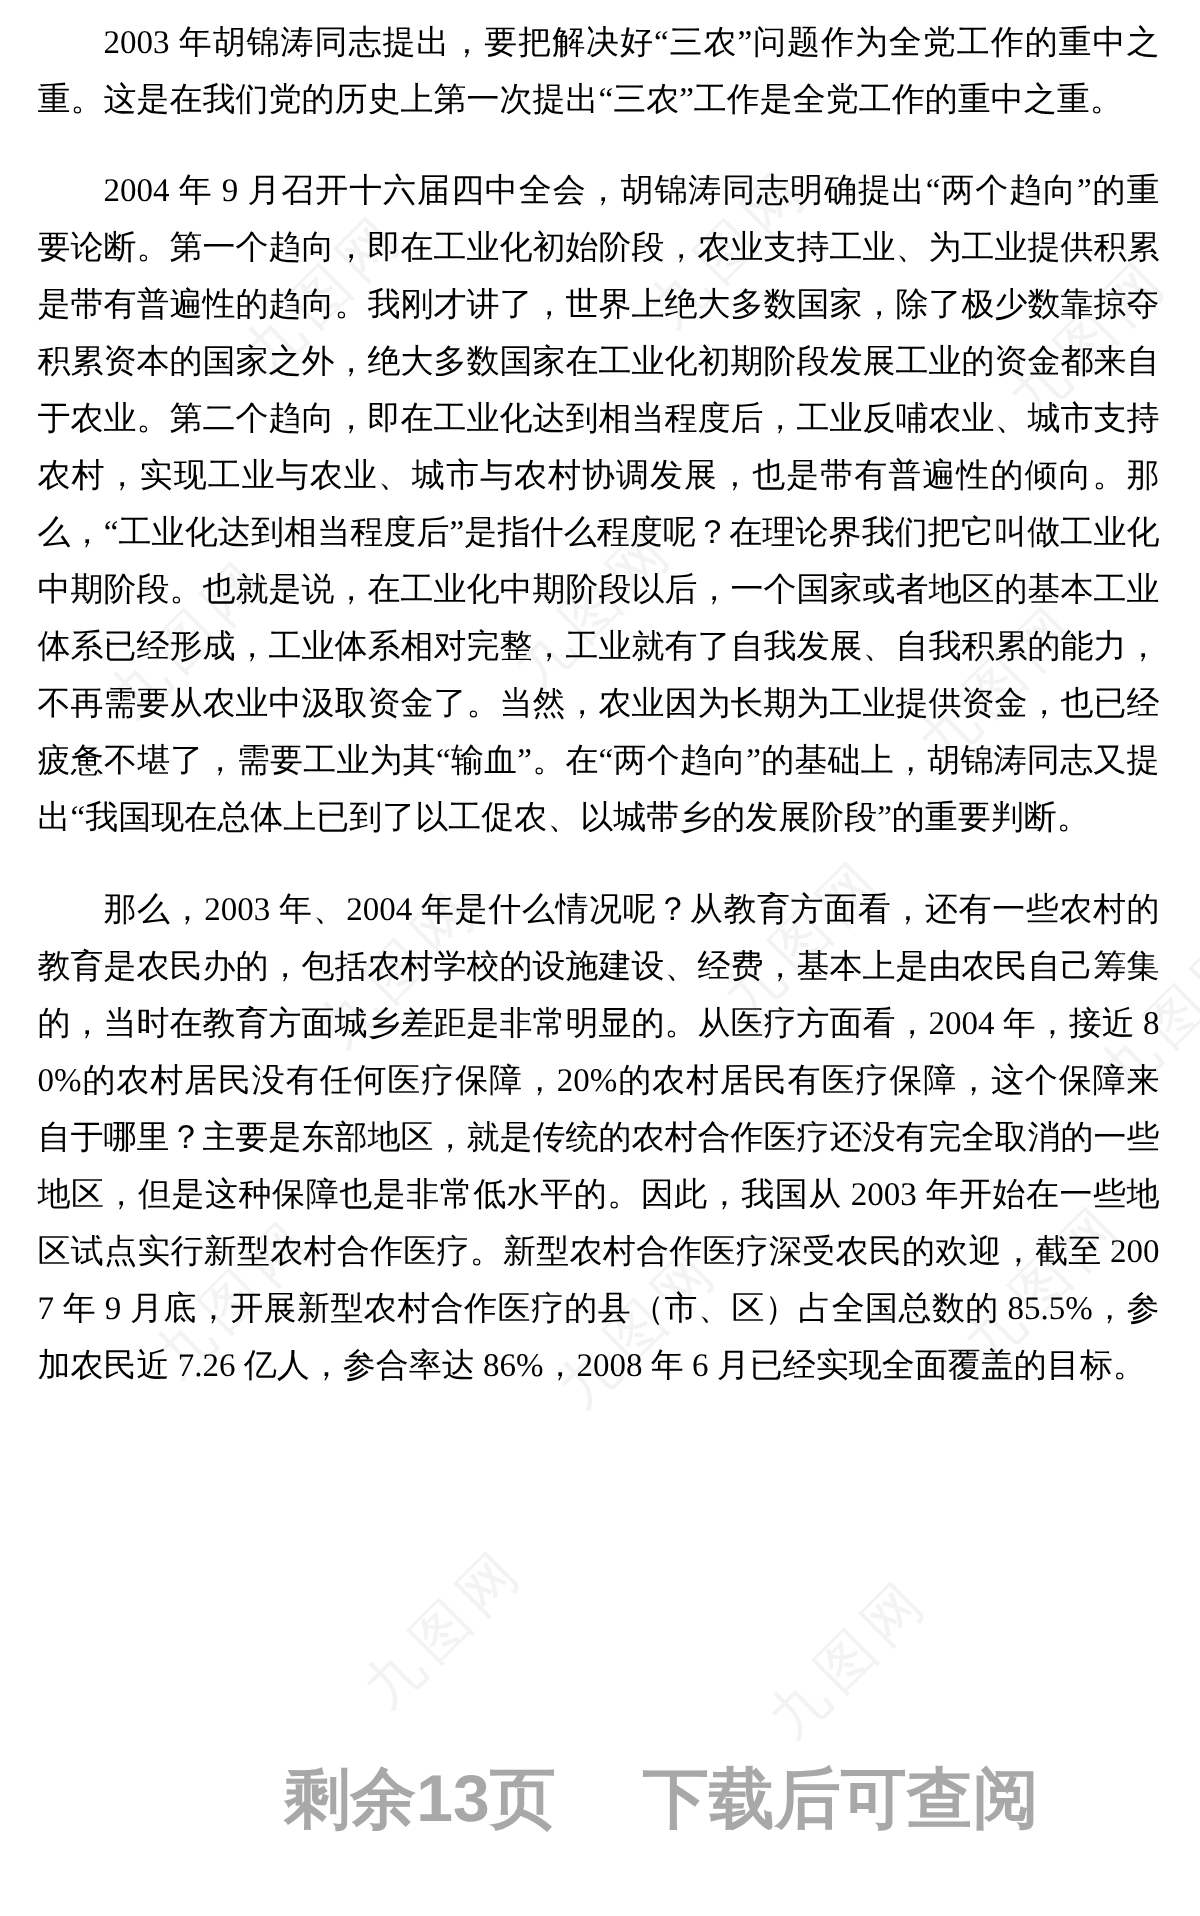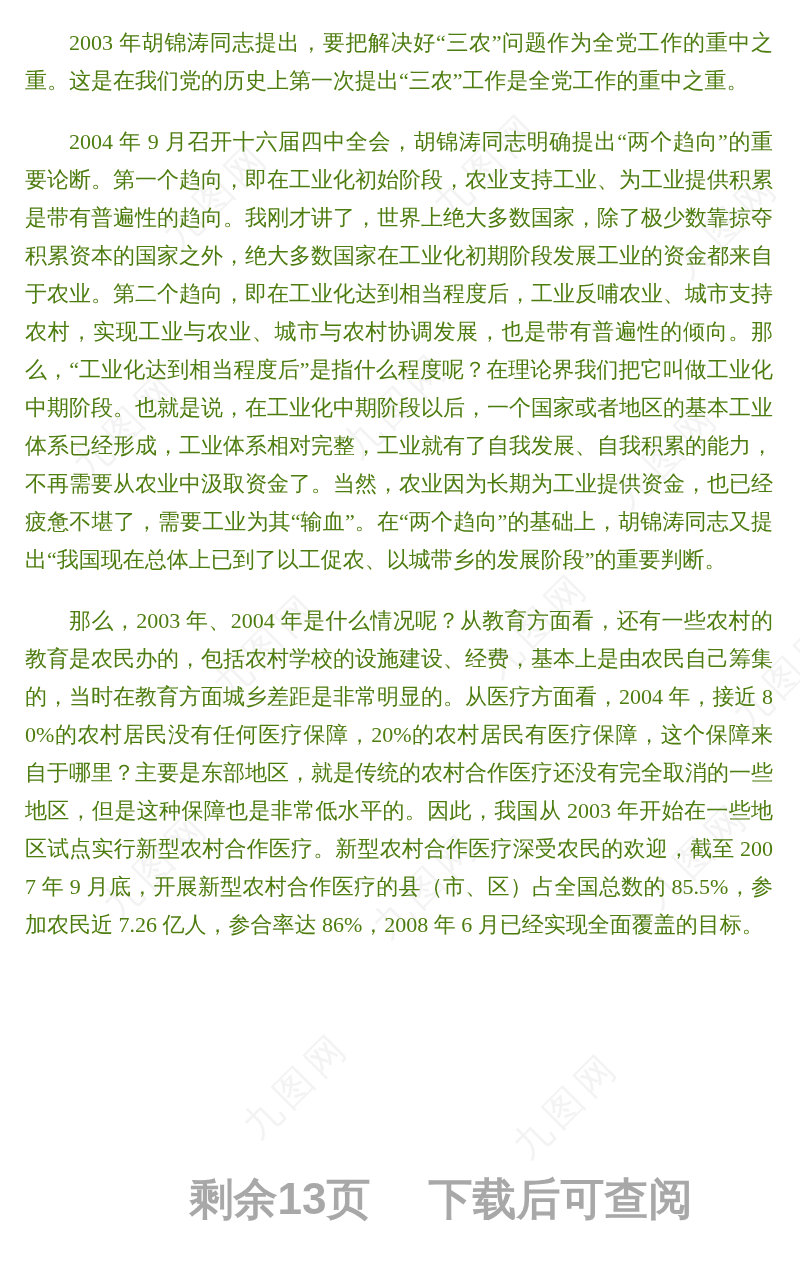--- a/index.html
+++ b/index.html
@@ -5,23 +5,23 @@
   * { margin: 0; padding: 0; box-sizing: border-box; }
   html, body {
     width: 800px; height: 1277px;
     background: #ffffff;
     font-family: "Liberation Serif", "DejaVu Serif", serif;
   }
   body { position: relative; overflow: hidden; }
 
   .content {
     position: absolute;
-    top: 24px; left: 25px;
+    top: 9px; left: 25px;
     width: 748px;
-    color: #4d7c0f;
+    color: #000000;
   }
   .para {
     font-size: 22px;
     line-height: 38px;
     text-align: justify;
     text-indent: 2em;
     margin-bottom: 23px;
     word-break: break-all;
   }
 

